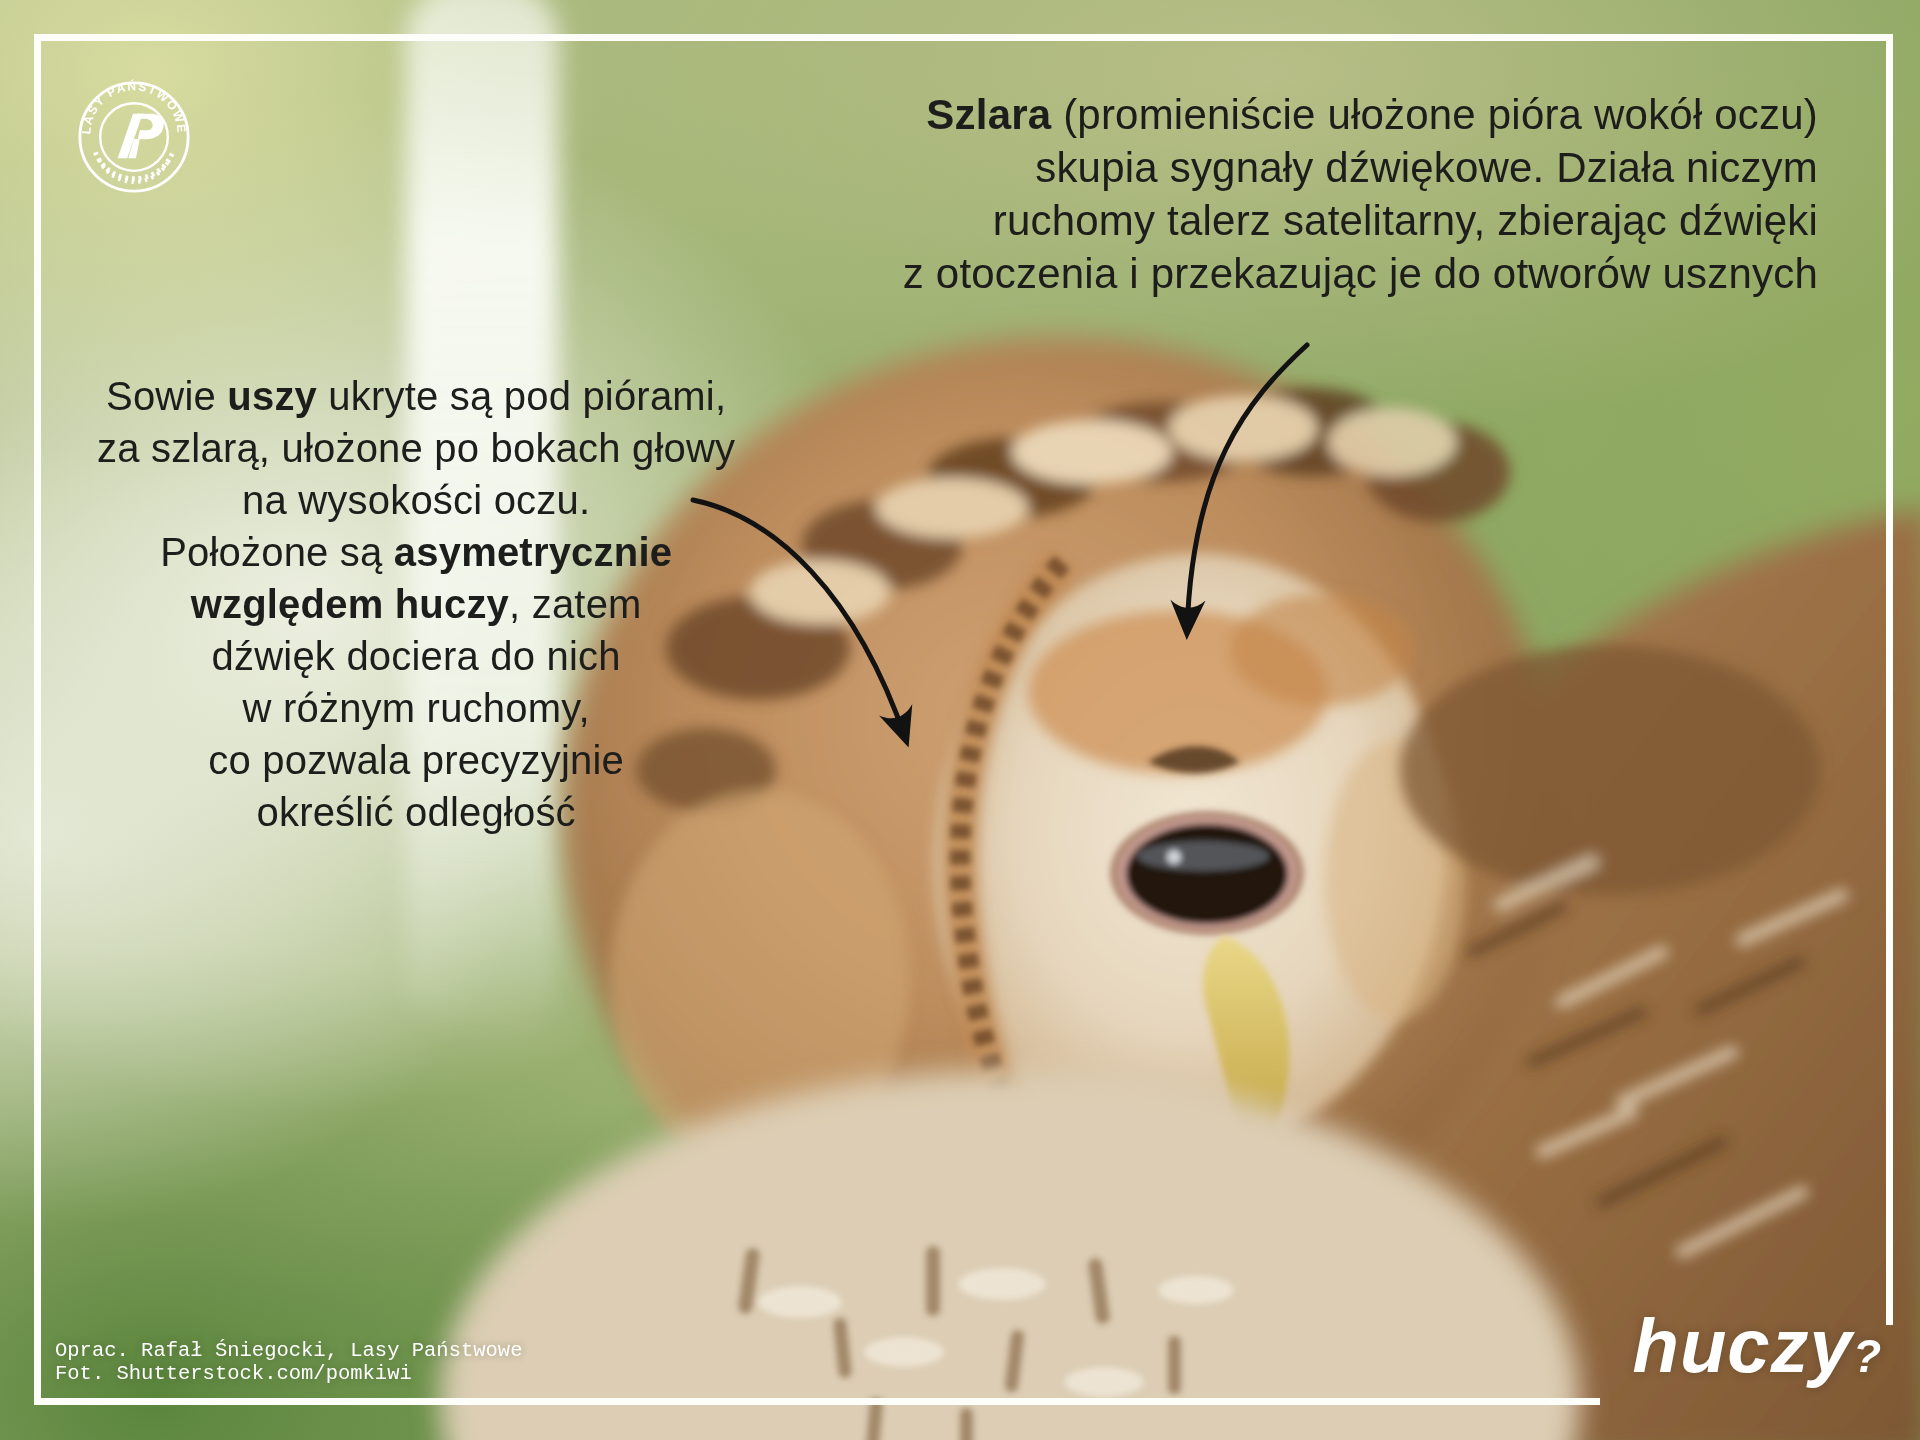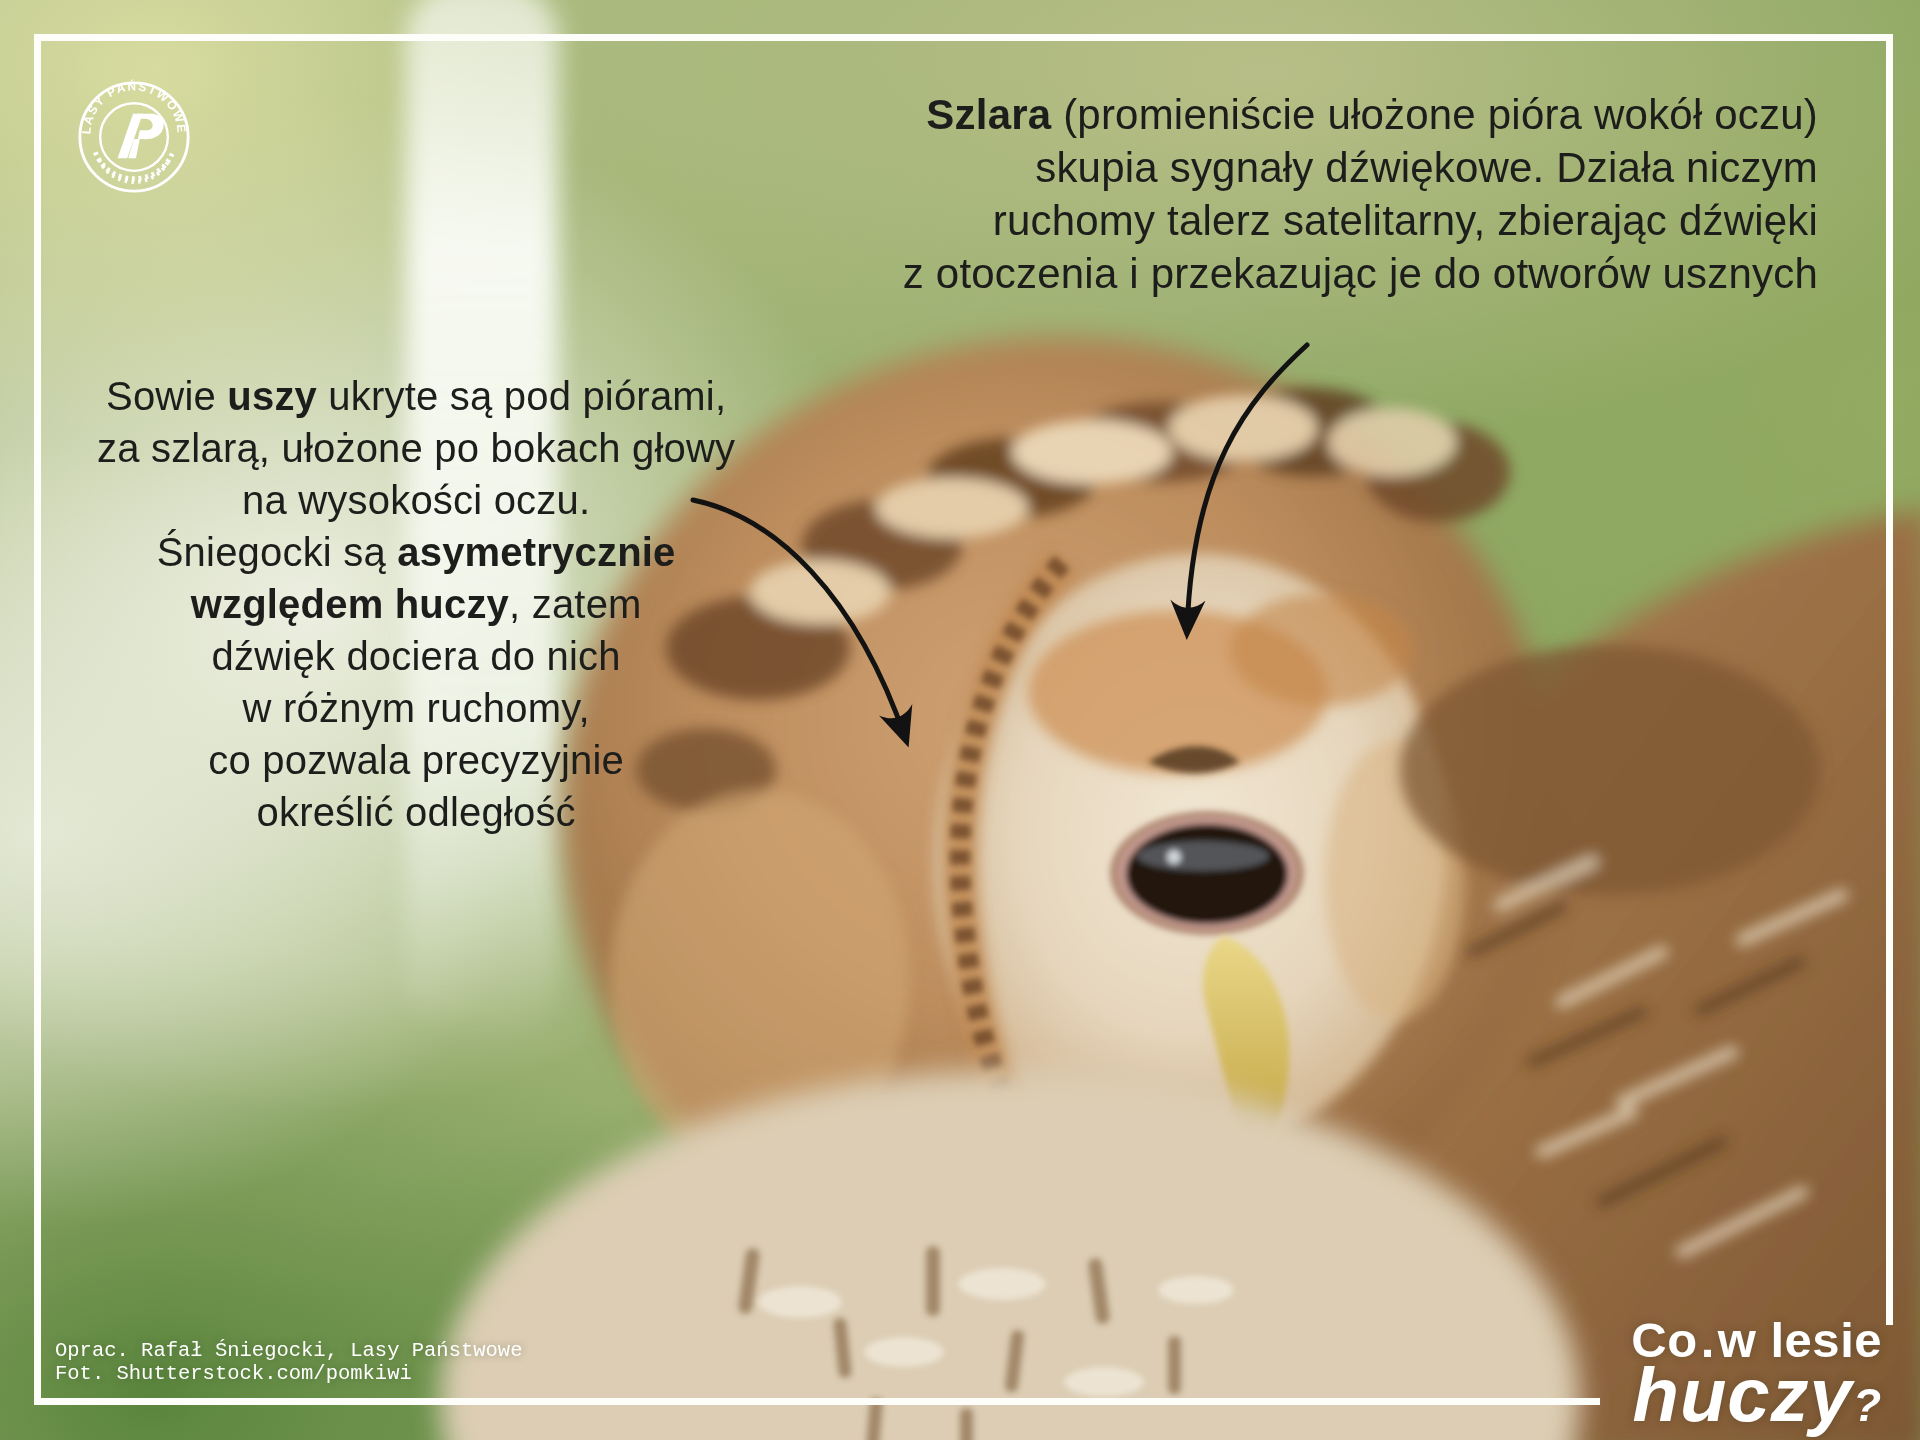--- a/index.html
+++ b/index.html
@@ -222,21 +222,21 @@
     <div><span class="b">Szlara</span><span> (promieniście ułożone pióra wokół oczu)</span></div>
     <div>skupia sygnały dźwiękowe. Działa niczym</div>
     <div>ruchomy talerz satelitarny, zbierając dźwięki</div>
     <div>z otoczenia i przekazując je do otworów usznych</div>
   </div>
 
   <div id="uszy" class="anno">
     <div><span>Sowie </span><span class="b">uszy</span><span> ukryte są pod piórami,</span></div>
     <div>za szlarą, ułożone po bokach głowy</div>
     <div>na wysokości oczu.</div>
-    <div><span>Śniegocki są </span><span class="b">asymetrycznie</span></div>
+    <div><span>Położone są </span><span class="b">asymetrycznie</span></div>
     <div><span class="b">względem huczy</span><span>, zatem</span></div>
     <div>dźwięk dociera do nich</div>
     <div>w różnym ruchomy,</div>
     <div>co pozwala precyzyjnie</div>
     <div>określić odległość</div>
   </div>
 
   <svg id="arrows" viewBox="0 0 1920 1440">
     <defs>
       <marker id="ah" viewBox="0 0 10 10" refX="8" refY="5" markerWidth="8" markerHeight="8" orient="auto-start-reverse">
@@ -246,17 +246,16 @@
     <path d="M693,500 C775,517 856,594 906,740" fill="none" stroke="#121212" stroke-width="5" stroke-linecap="round" marker-end="url(#ah)"></path>
     <path d="M1307,345 C1246,401 1192,470 1187,632" fill="none" stroke="#121212" stroke-width="5" stroke-linecap="round" marker-end="url(#ah)"></path>
   </svg>
 
   <div id="credits">
     <div>Oprac. Rafał Śniegocki, Lasy Państwowe</div>
     <div>Fot. Shutterstock.com/pomkiwi</div>
   </div>
 
   <div id="brand">
-    <div class="l1"><span>Co</span><span class="dot">.</span><span>w lesie</span></div>
     <div class="l2"><span>huczy</span><span class="q">?</span></div>
   </div>
 
 </div>
 
 </body></html>

